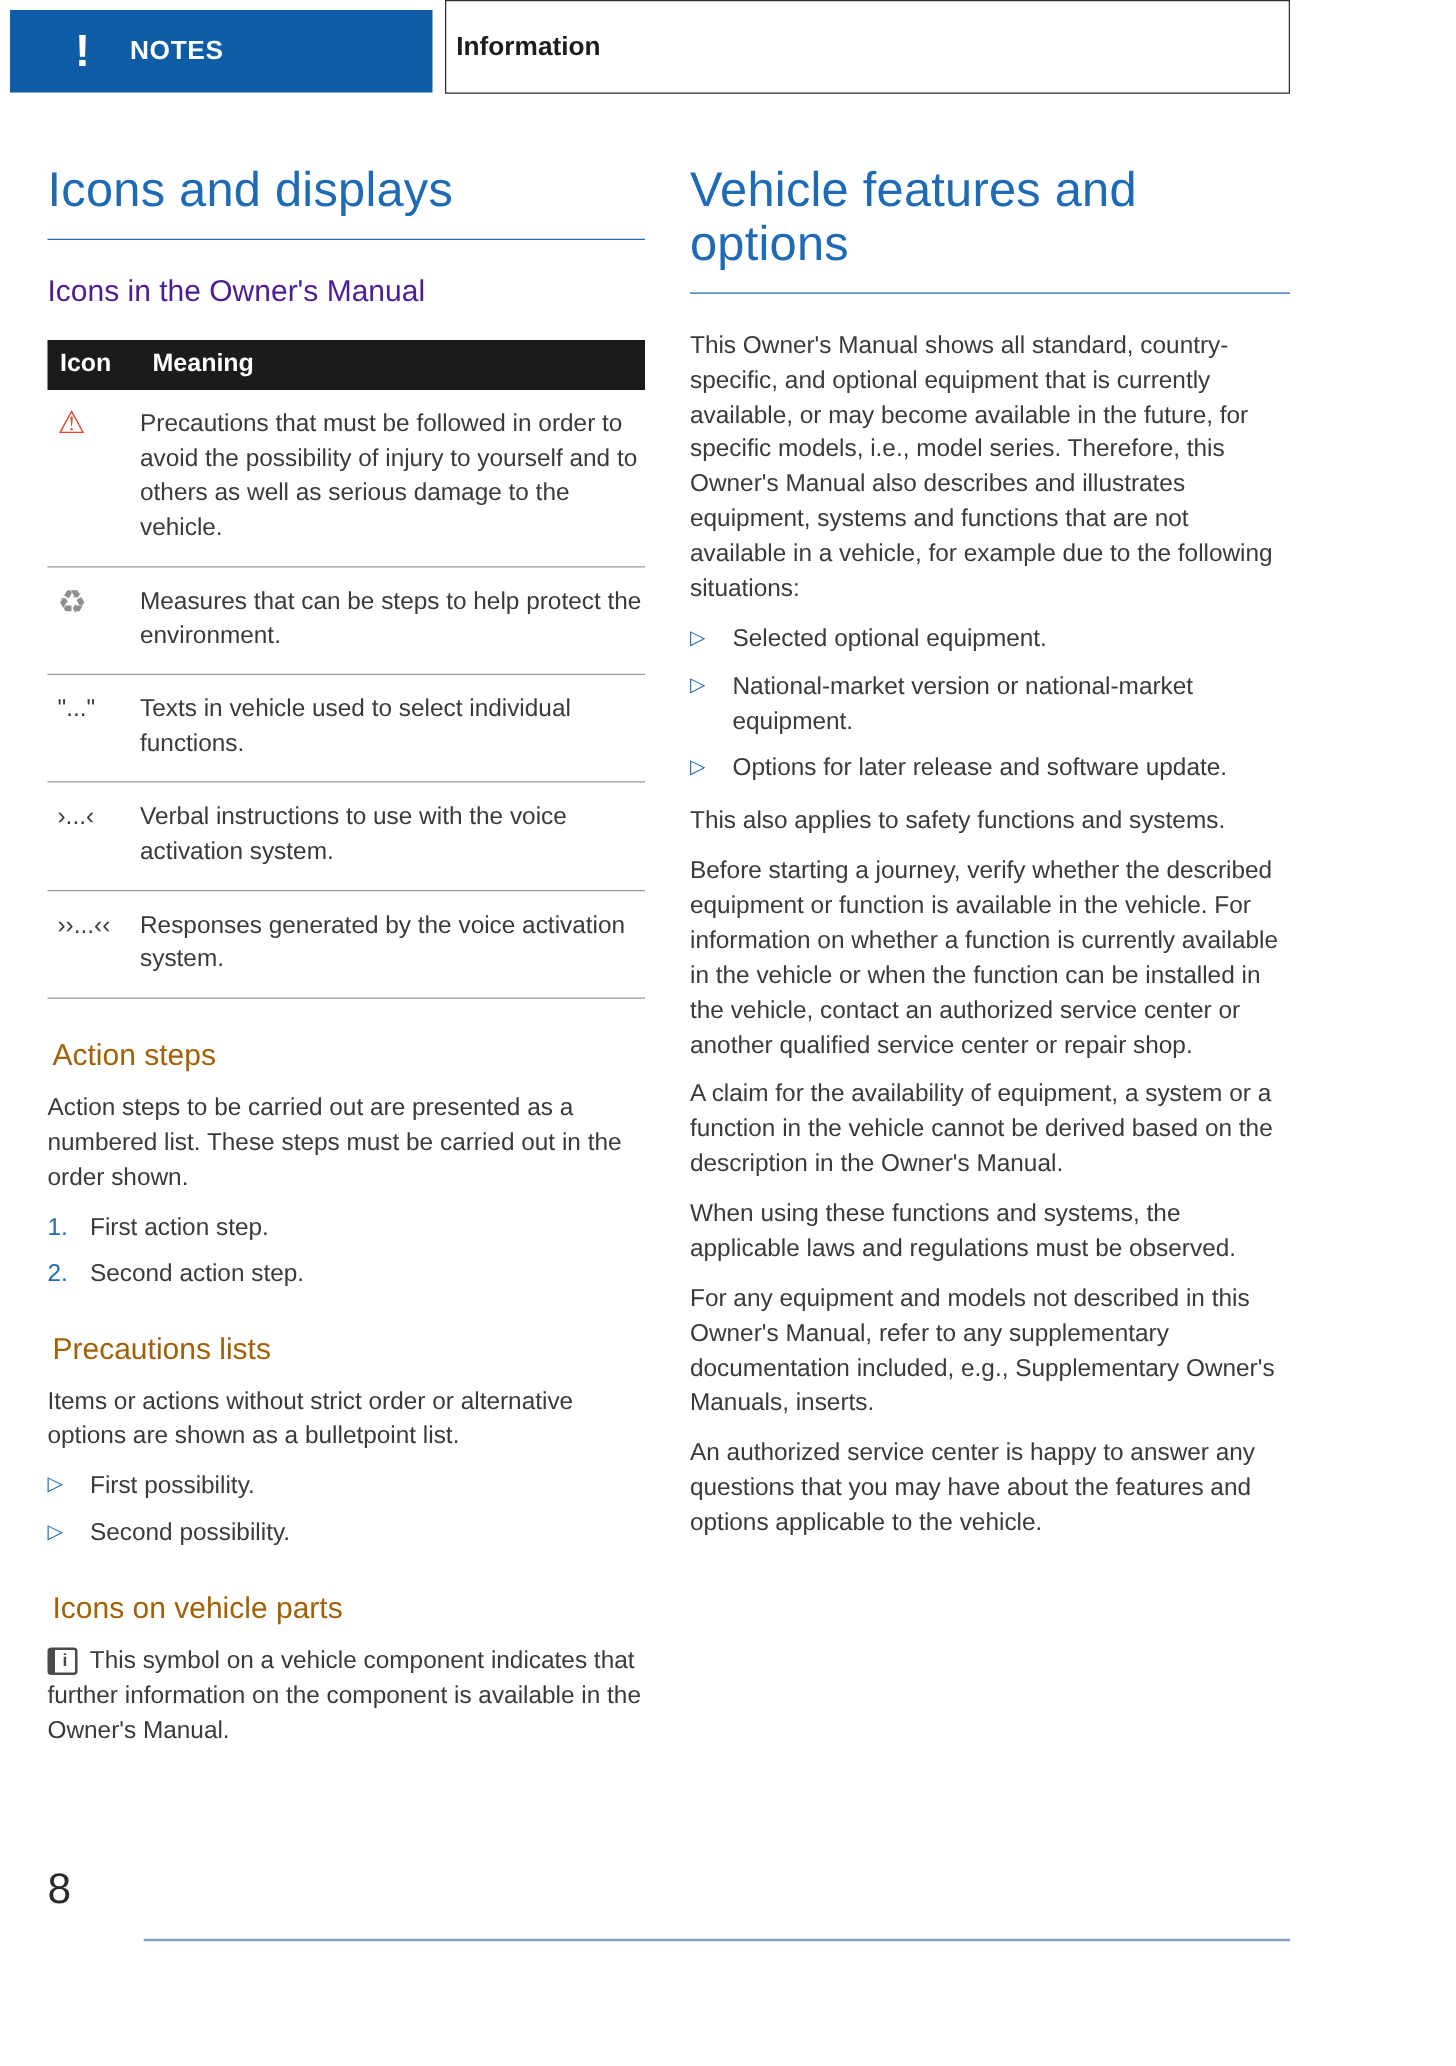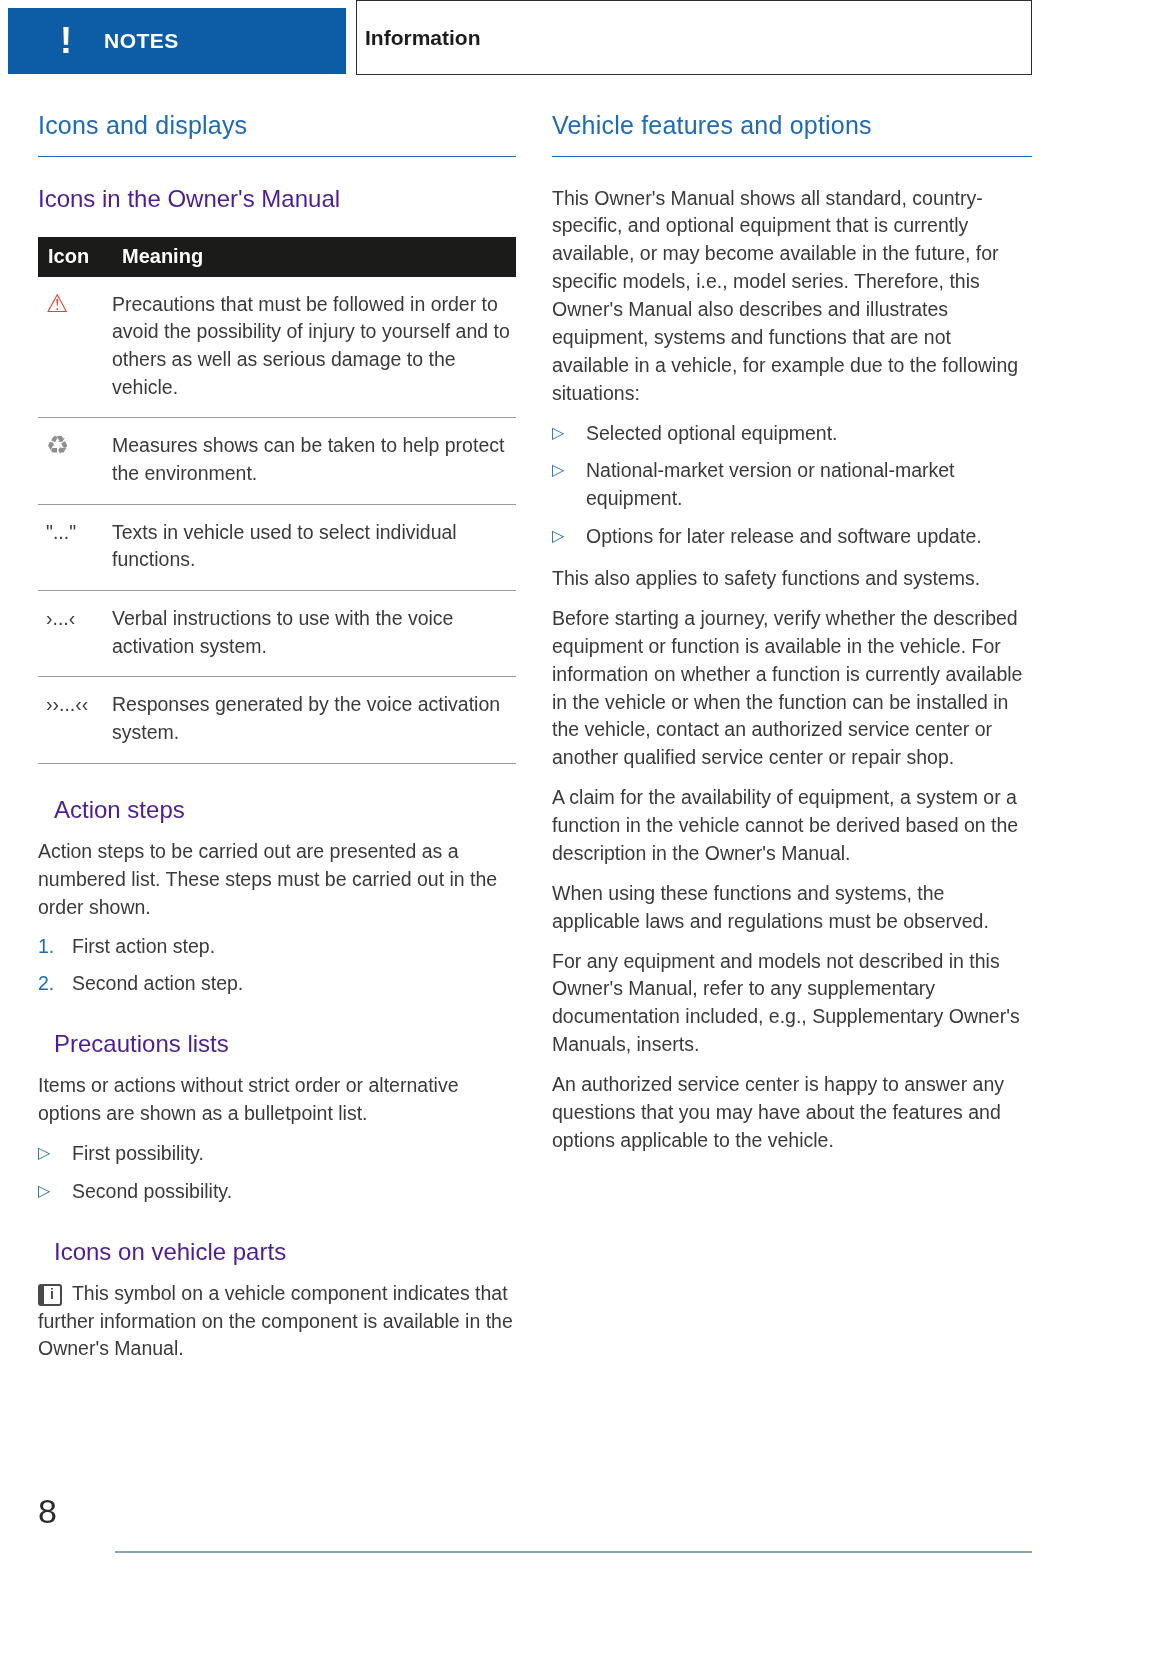--- a/index.html
+++ b/index.html
@@ -30,26 +30,26 @@
     background: #fff;
   }
   .info-label { font-weight: bold; font-size: 21px; color: #1c1c1c; }
 
   
   .col { position: absolute; top: 112px; }
   .col-left  { left: 38px;  width: 478px; }
   .col-right { left: 552px; width: 480px; }
 
   .col-title {
-    font-size: 25px; font-weight: 400; color: #1e6ab4;
+    font-size: 39px; font-weight: 400; color: #1e6ab4;
     padding-bottom: 16px; border-bottom: 1px solid #1e6ab4;
-    margin-bottom: 28px; letter-spacing: .2px; line-height: 1.1;
+    margin-bottom: 28px; letter-spacing: .2px; line-height: 1.1; margin-top: 20px;
   }
   .col-sub { font-size: 24px; font-weight: 400; color: #4c1d95; margin-bottom: 24px; }
-  .section-heading { font-size: 24px; font-weight: 400; color: #4c1d95; margin: 32px 16px 14px; }
+  .section-heading { font-size: 24px; font-weight: 400; color: #a16207; margin: 32px 4px 14px; }
 
   .body-text { font-size: 19.5px; line-height: 1.43; margin-bottom: 12px; color: #3a3a3a; }
 
   
   .icons-table { width: 100%; border-collapse: collapse; margin-bottom: 6px; }
   .icons-table th {
     background: #1b1b19; color: #fff; text-align: left;
     font-size: 20px; padding: 8px 10px 9px;
   }
   .icons-table th.icon-col { width: 74px; }
@@ -107,21 +107,21 @@
           <th>Meaning</th>
         </tr>
       </thead>
       <tbody>
         <tr>
           <td class="sym"><span class="sym-warning">⚠</span></td>
           <td><span>Precautions that must be followed in order to avoid the possibility of injury to yourself and to others as well as serious damage to the vehicle.</span></td>
         </tr>
         <tr>
           <td class="sym"><span class="sym-env">♻</span></td>
-          <td><span>Measures shows can be taken to help protect the environment.</span></td>
+          <td><span>Measures that can be steps to help protect the environment.</span></td>
         </tr>
         <tr>
           <td class="sym"><span class="sym-text">"..."</span></td>
           <td><span>Texts in vehicle used to select individual functions.</span></td>
         </tr>
         <tr>
           <td class="sym"><span class="sym-text">›...‹</span></td>
           <td><span>Verbal instructions to use with the voice activation system.</span></td>
         </tr>
         <tr>

